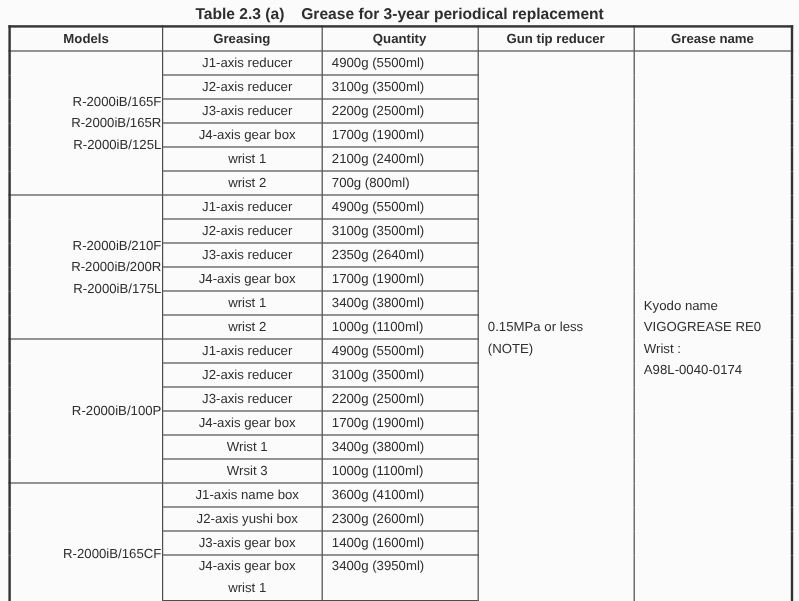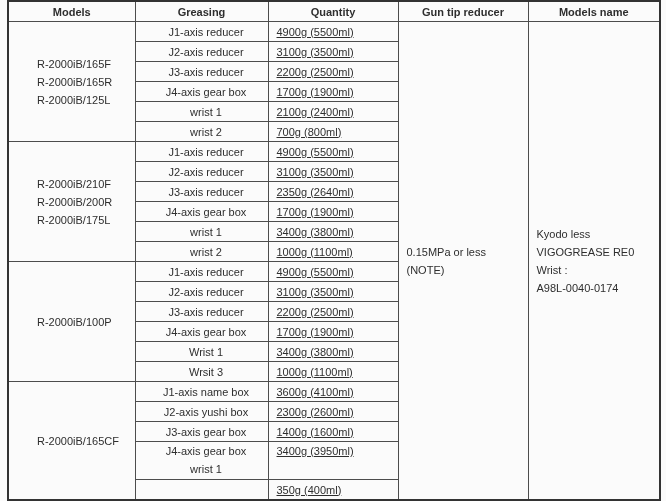--- a/index.html
+++ b/index.html
@@ -43,72 +43,74 @@
     padding:0;
     overflow:hidden;
   }
   th{
     font-weight:bold;
     text-align:center;
     height:19px;
   }
   tr.tall{height:38px;}
   td.models-cell{
-    padding-left:28px;
-    text-align:left;
+    text-align:right;
     vertical-align:middle;
   }
   td.greasing-cell{padding-left:9px;text-align:center;vertical-align:middle;}
-  td.quantity-cell{padding-left:8px;text-align:left;vertical-align:middle;text-decoration:underline;}
+  td.quantity-cell{padding-left:8px;text-align:left;vertical-align:middle;}
   td.vtop{vertical-align:top;}
   td.span-cell{
     padding-left:8px;
     text-align:left;
     vertical-align:middle;
     line-height:18px;
   }
 </style>
 </head>
 <body>
 
 <div class="page">
+  <div class="caption">
+    <span>Table 2.3 (a)</span><span class="gap"></span><span>Grease for 3-year periodical replacement</span>
+  </div>
   <table>
     <colgroup>
       <col class="c-models">
         <col class="c-greasing">
         <col class="c-quantity">
         <col class="c-pressure">
         <col class="c-grease">
     </colgroup>
     <thead>
       <tr id="header-row">
           <th>Models</th>
           <th>Greasing</th>
           <th>Quantity</th>
           <th>Gun tip reducer</th>
-          <th>Models name</th>
+          <th>Grease name</th>
         </tr>
     </thead>
     <tbody id="table-body">
         <tr>
           <td rowspan="6" class="models-cell">
             <div>R-2000iB/165F</div>
             <div>R-2000iB/165R</div>
             <div>R-2000iB/125L</div>
           </td>
           <td class="greasing-cell">
             <div>J1-axis reducer</div>
           </td>
           <td class="quantity-cell">4900g (5500ml)</td>
           <td rowspan="23" class="span-cell">
             <div>0.15MPa or less</div>
             <div>(NOTE)</div>
           </td>
           <td rowspan="23" class="span-cell">
-            <div>Kyodo less</div>
+            <div>Kyodo name</div>
             <div>VIGOGREASE RE0</div>
             <div>Wrist :</div>
             <div>A98L-0040-0174</div>
           </td>
         </tr>
         <tr>
           <td class="greasing-cell">
             <div>J2-axis reducer</div>
           </td>
           <td class="quantity-cell">3100g (3500ml)</td>

